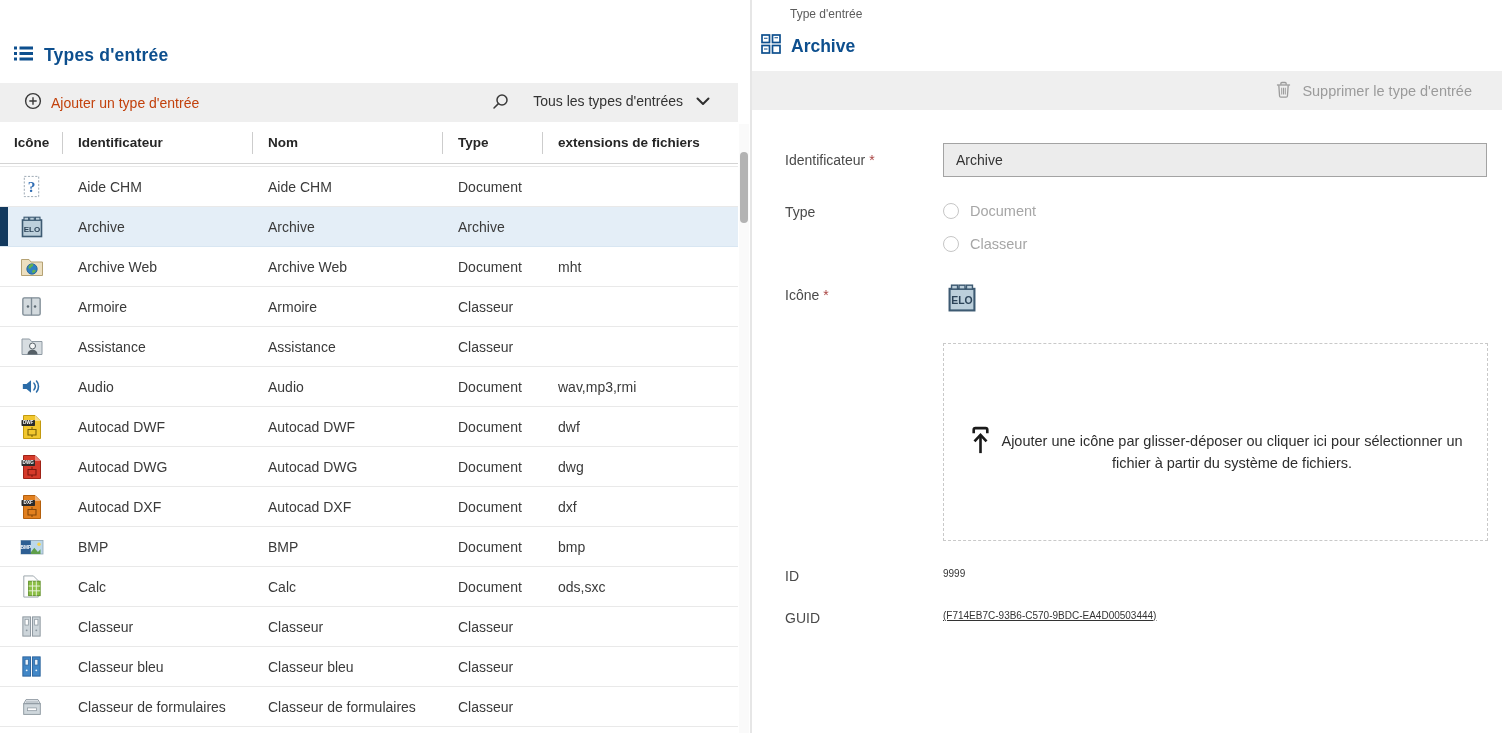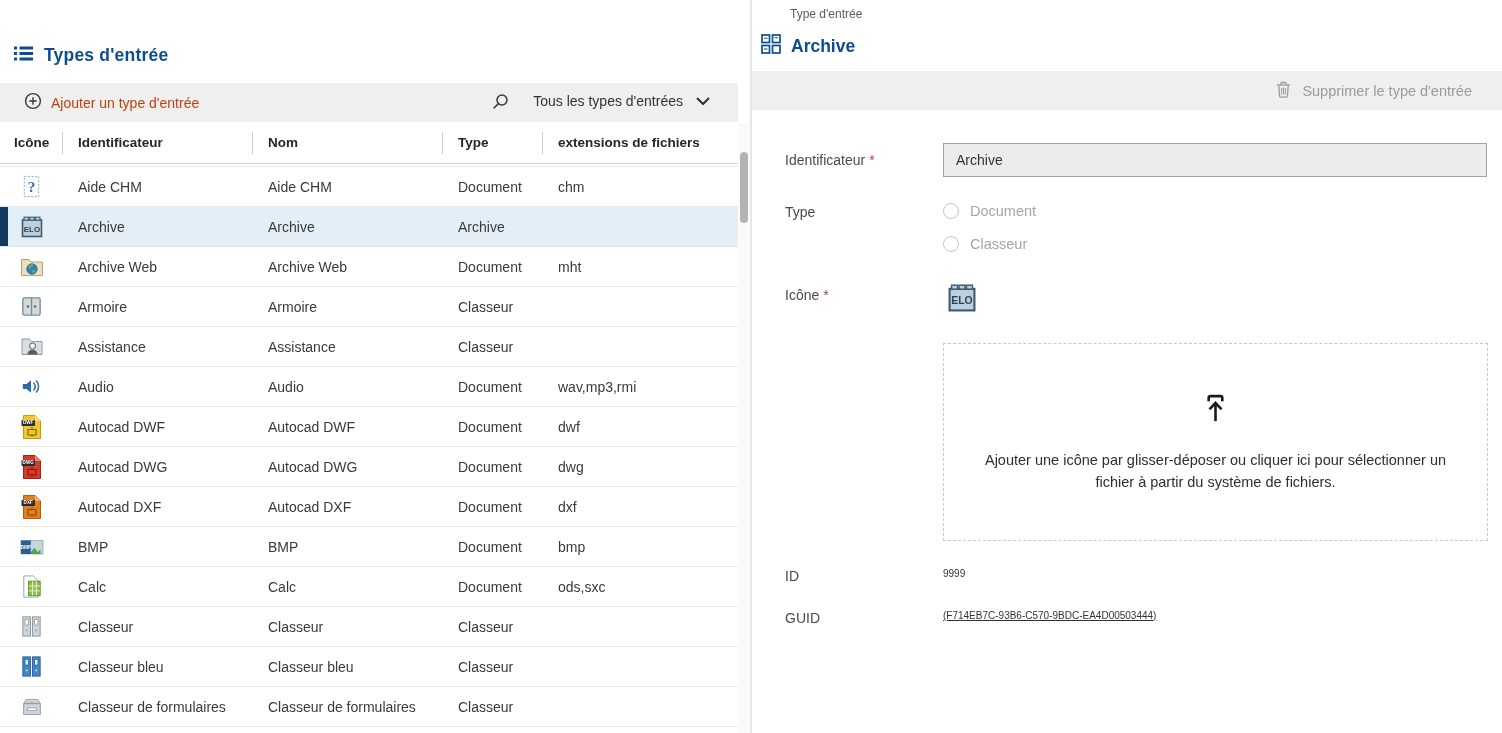--- a/index.html
+++ b/index.html
@@ -57,21 +57,21 @@
   .req { color:#a94442; margin-left:4px; }
   .ident-input { position:absolute; top:143px; left:191px; width:544px; height:34px;
     background:#ececec; border:1px solid #a3a3a3; padding:0 12px;
     font:14px "Liberation Sans", sans-serif; color:#333; }
   .radio-opt { position:absolute; left:191px; display:flex; align-items:center; gap:11px;
     font-size:14.5px; color:#a6a6a6; cursor:pointer; }
   .radio-circle { width:16px; height:16px; border-radius:50%; border:1px solid #c6c6c6; background:#fff; flex:0 0 auto; }
   .big-icon { position:absolute; top:281px; left:193px; display:inline-flex; }
   .big-icon svg { width:34px; height:34px; }
   .dropzone { position:absolute; top:343px; left:191px; width:545px; height:198px;
-    border:1px dashed #c9c9c9; background:#fff; display:flex; flex-direction:column;
+    border:1px dashed #c9c9c9; background:#fff; display:flex; 
     align-items:center; justify-content:center; cursor:pointer; }
   .dropzone-text { margin-top:20px; width:470px; text-align:center; font-size:14.5px; line-height:22px; color:#2e2e2e; }
   .ro-val { position:absolute; left:191px; font-size:10px; color:#333; }
 </style>
 </head>
 <body>
 
 <div class="app">
 
   <section class="left-panel">
@@ -123,21 +123,20 @@
         <div class="trow">
     <span class="c-icon">
             <svg width="25" height="25" viewBox="0 0 26 26">
               <rect x="5.5" y="2.5" width="15" height="21" fill="#fff" stroke="#9aa7b2" stroke-width="1" stroke-dasharray="2.2 1.6"></rect>
               <text x="13" y="18.5" font-size="16" font-weight="bold" fill="#2f6cb3" text-anchor="middle" font-family="Liberation Serif, serif">?</text>
             </svg>
           </span>
     <span class="c-id">Aide CHM</span>
     <span class="c-name">Aide CHM</span>
     <span class="c-type">Document</span>
-    <span class="c-ext">chm</span>
   </div>
         <div class="trow selected">
     <span class="c-icon">
             <svg width="26" height="26" viewBox="0 0 26 26">
               <rect x="3.5" y="6" width="19" height="16.5" fill="#bccfdb" stroke="#3d5a72" stroke-width="1.6"></rect>
               <rect x="5" y="3.2" width="4.6" height="3" fill="#bccfdb" stroke="#3d5a72" stroke-width="1.1"></rect>
               <rect x="10.7" y="3.2" width="4.6" height="3" fill="#bccfdb" stroke="#3d5a72" stroke-width="1.1"></rect>
               <rect x="16.4" y="3.2" width="4.6" height="3" fill="#bccfdb" stroke="#3d5a72" stroke-width="1.1"></rect>
               <text x="13" y="17.8" font-size="8" font-weight="bold" fill="#2c4358" text-anchor="middle" font-family="Liberation Sans, sans-serif">ELO</text>
             </svg>

